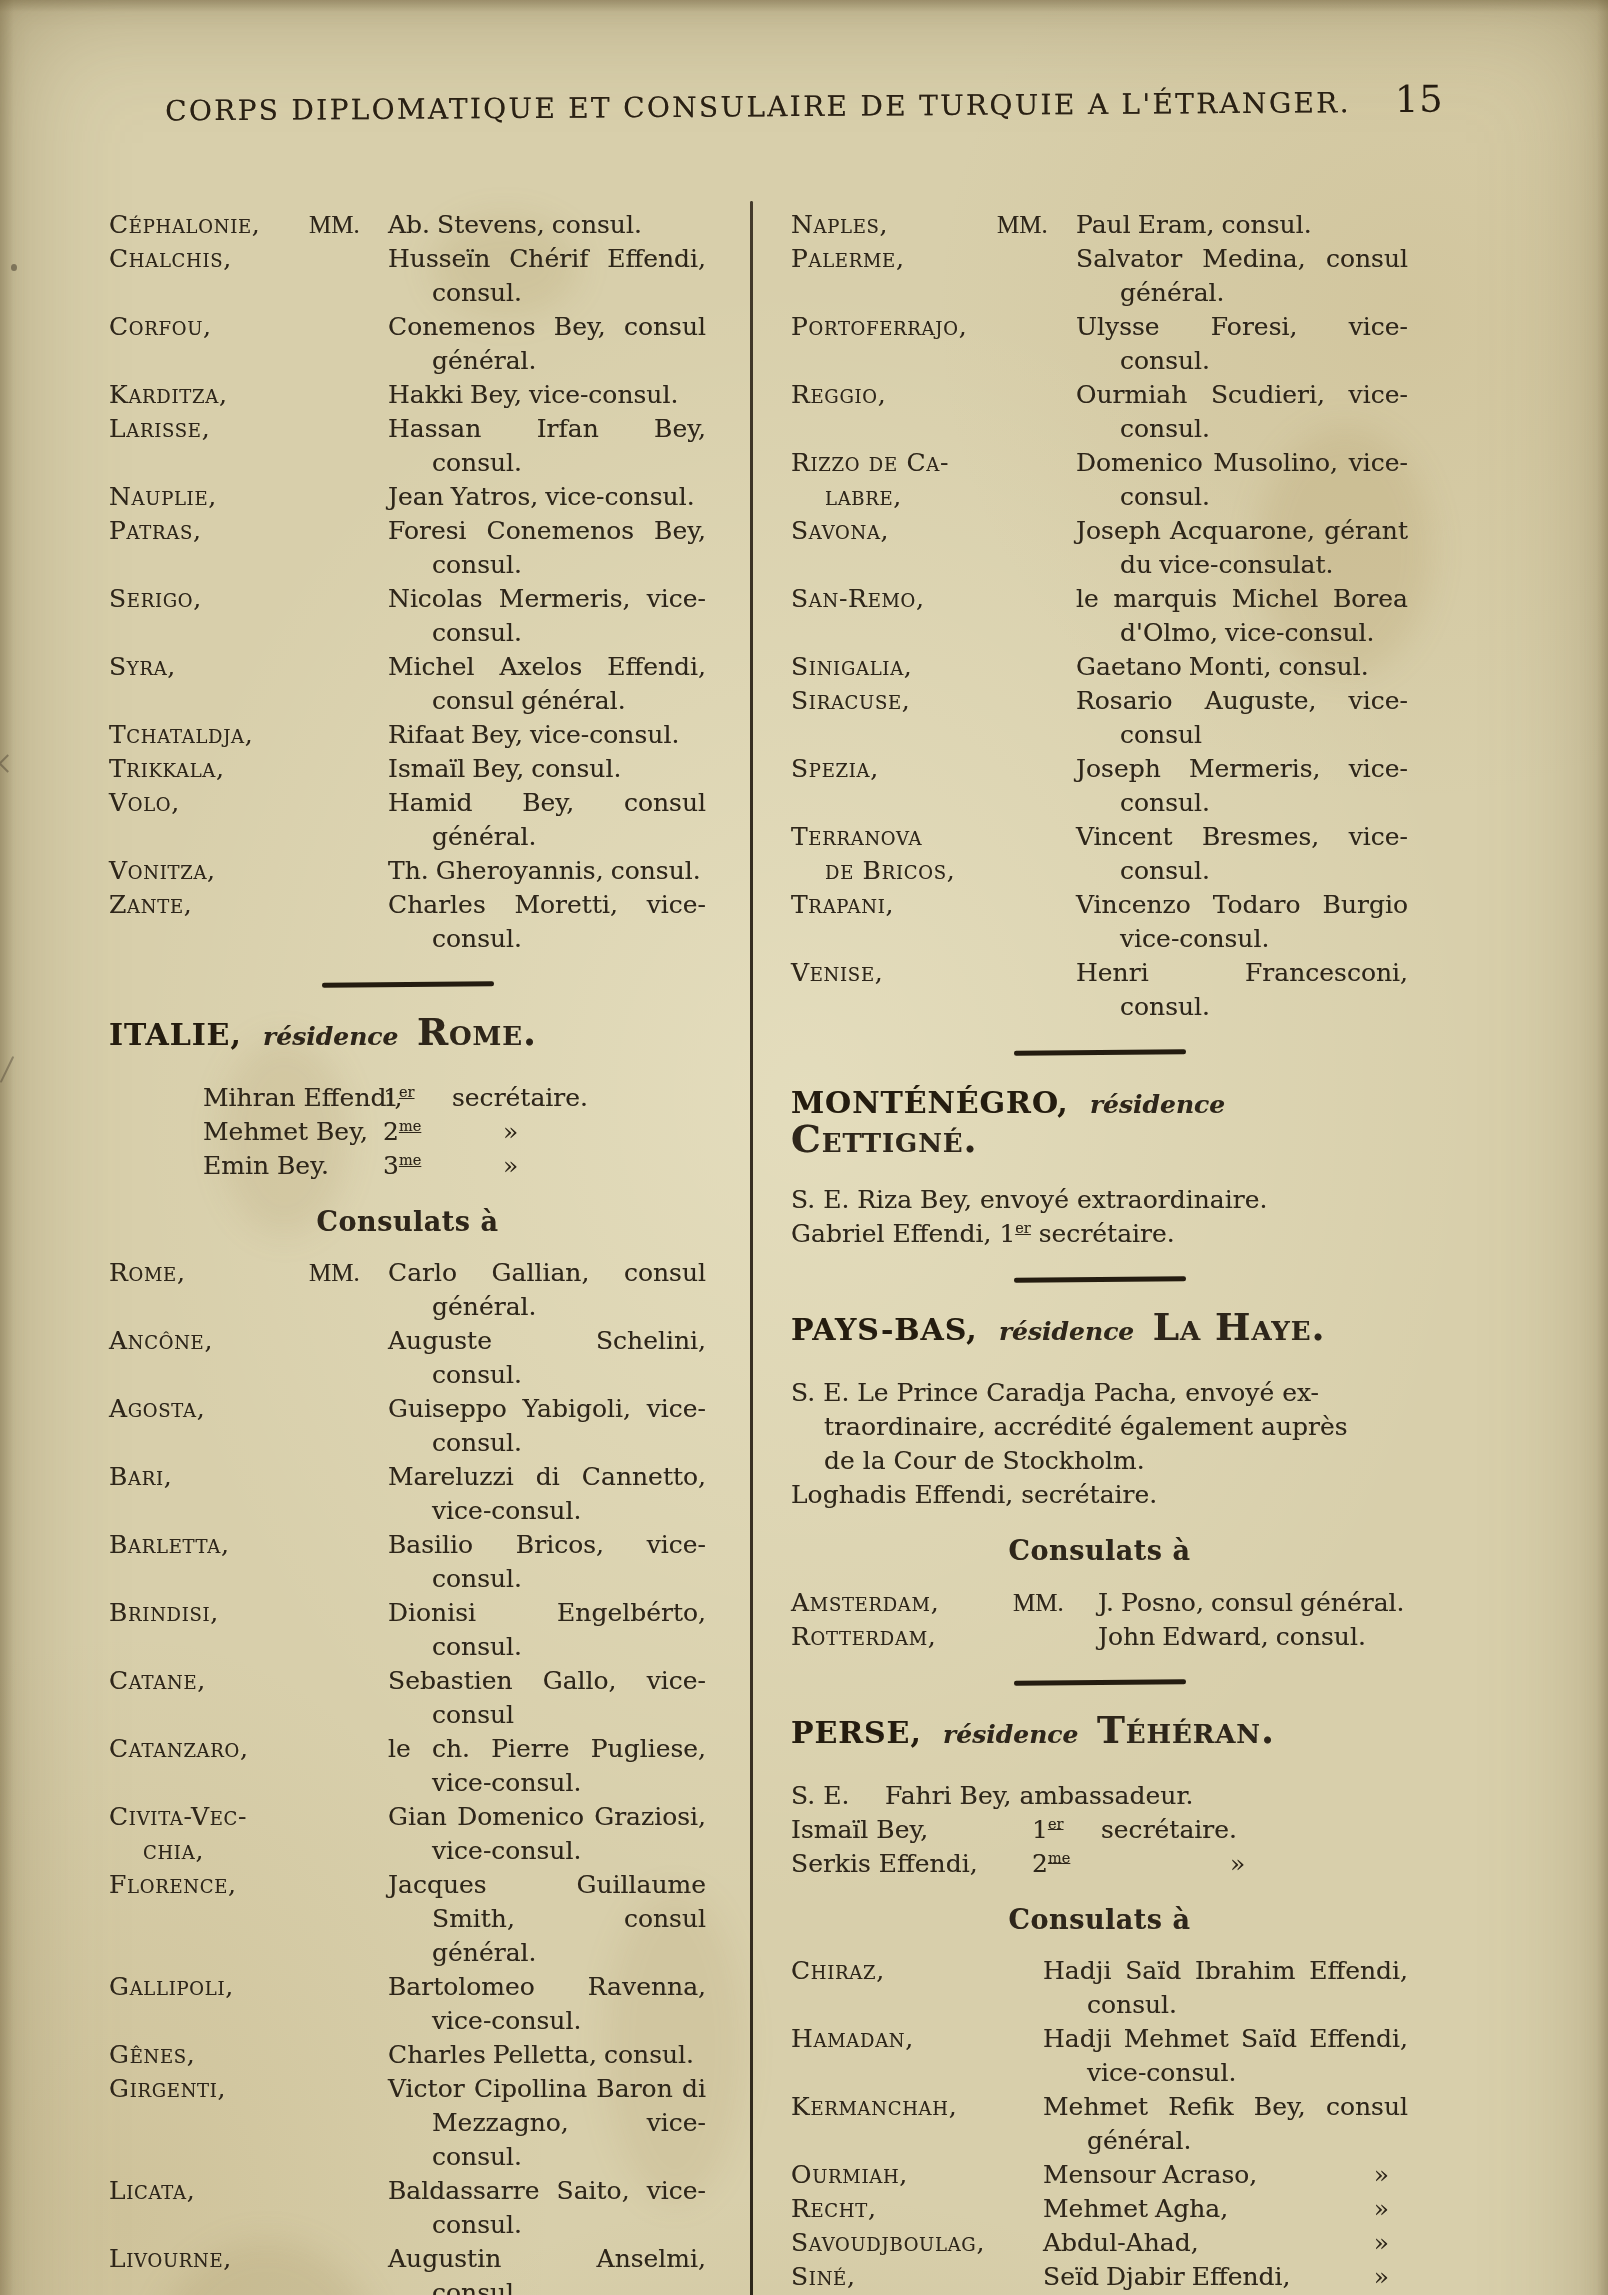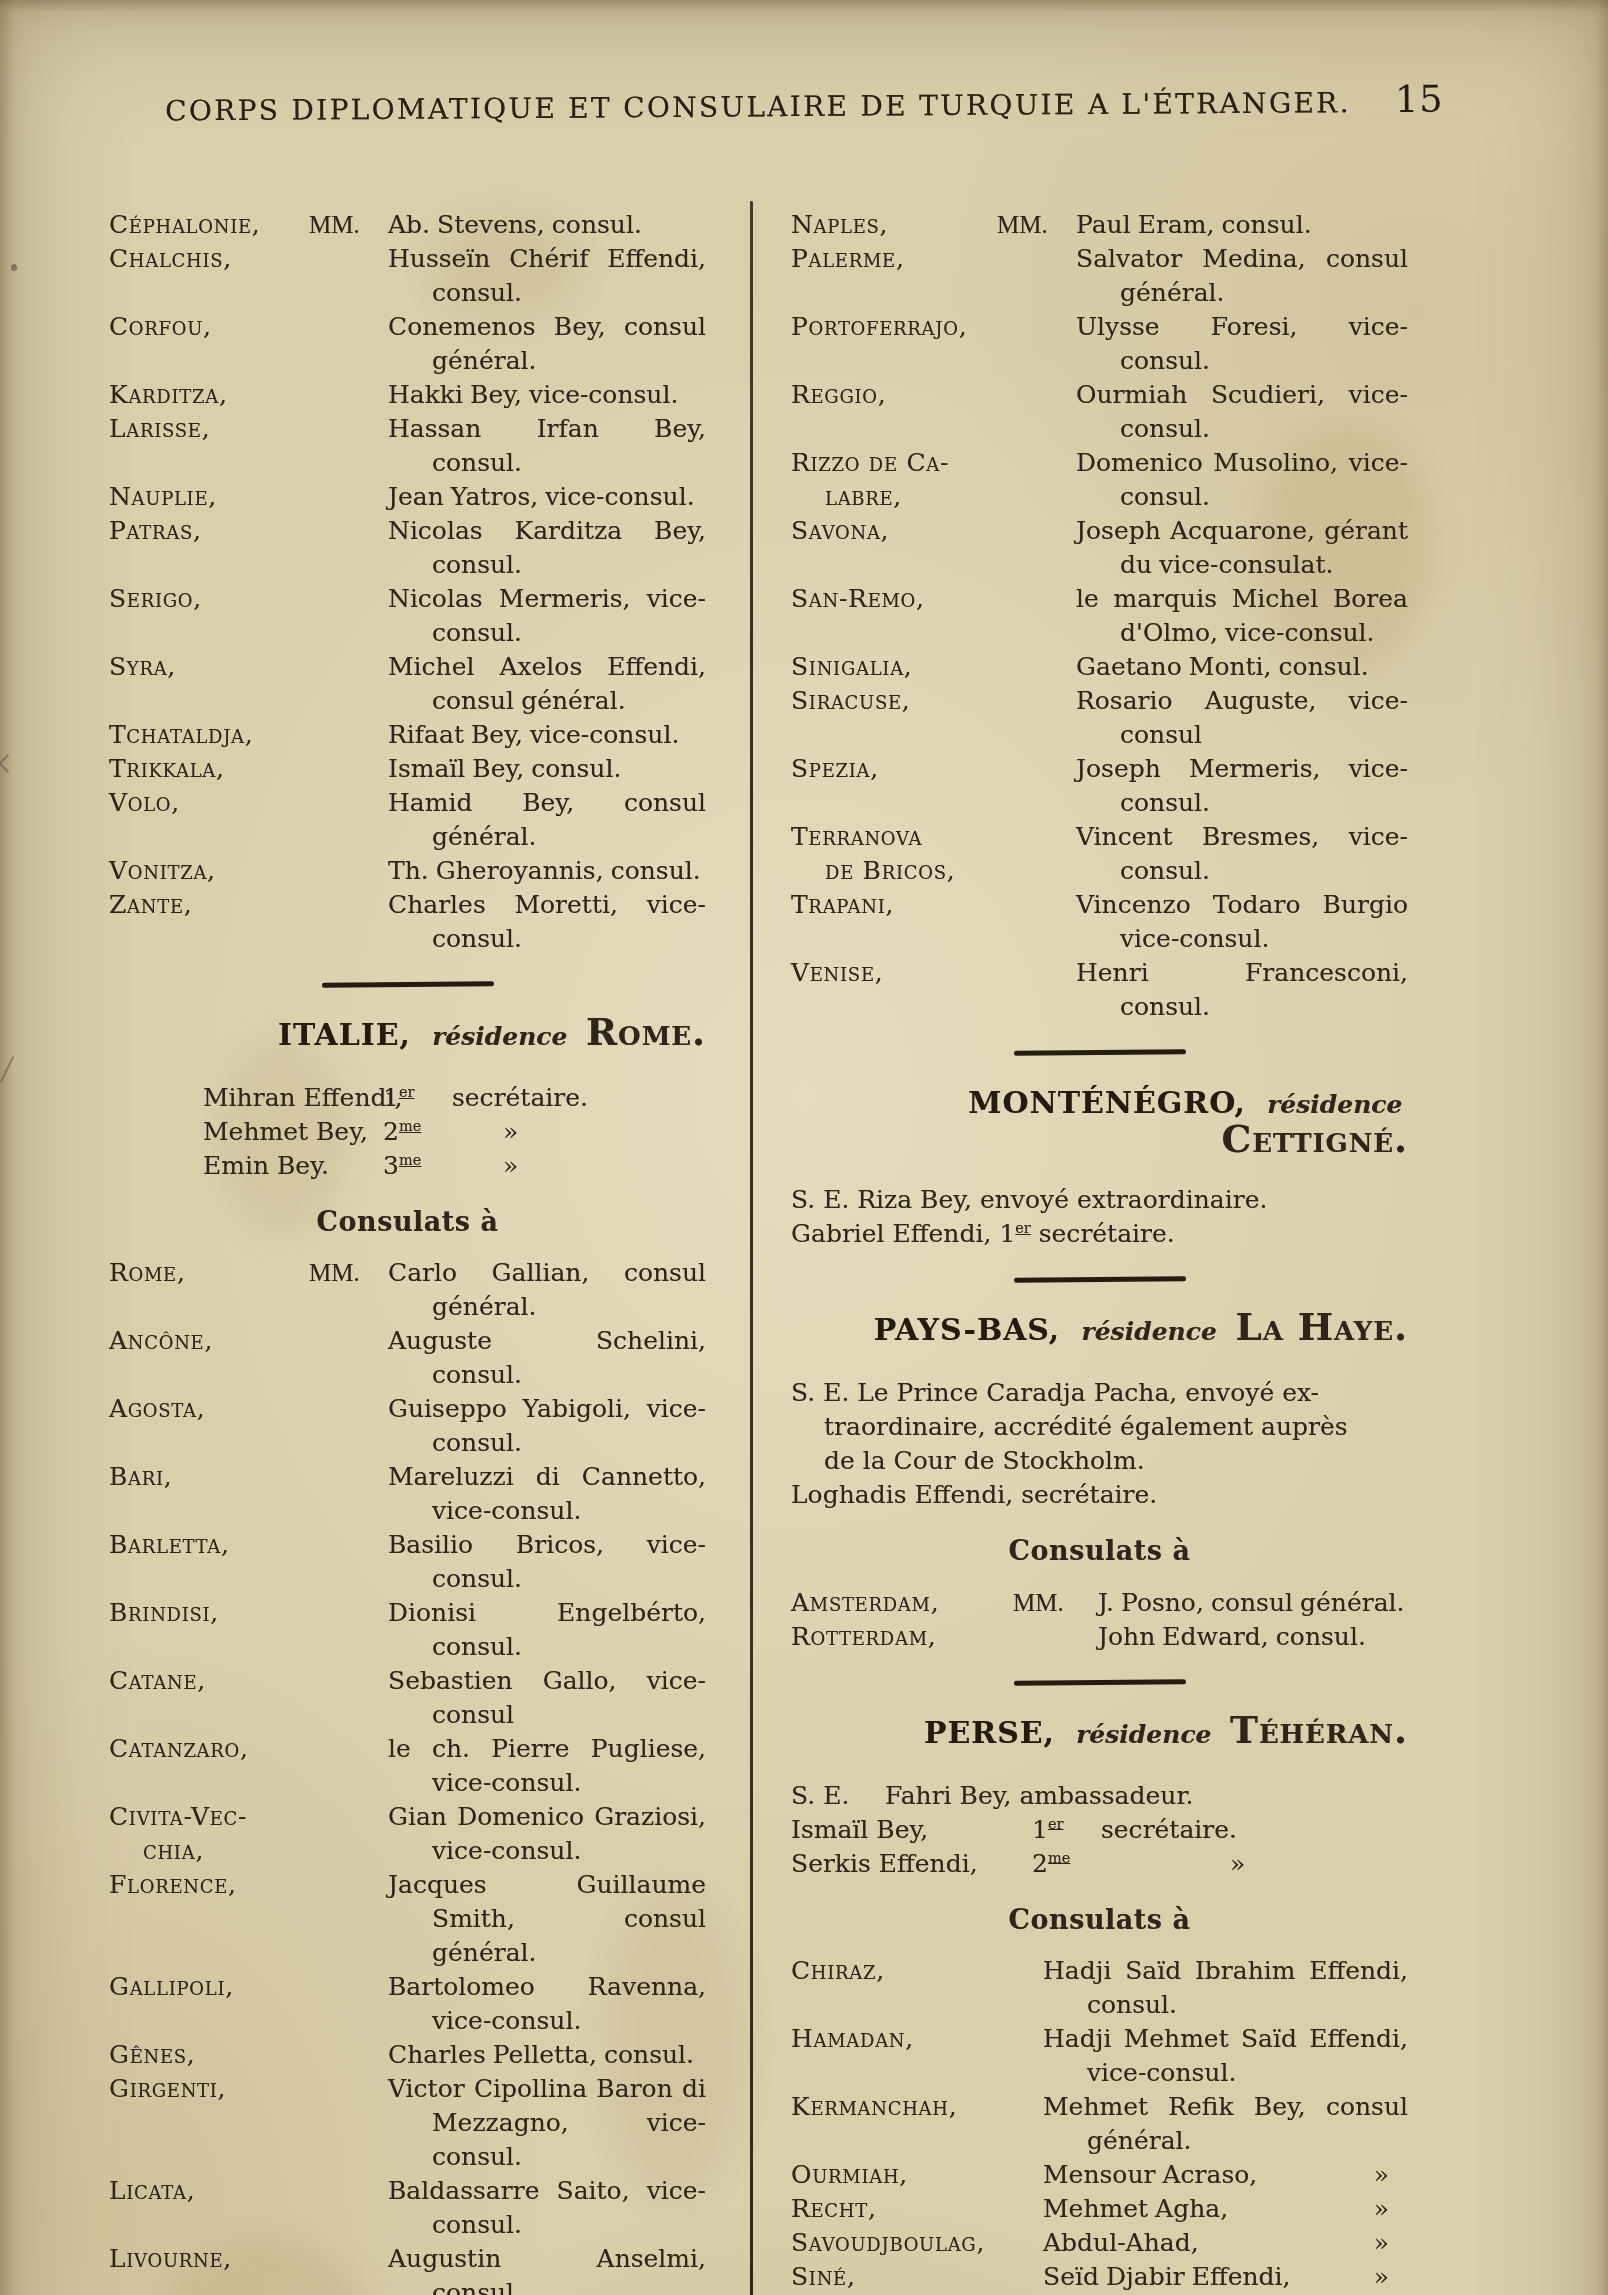--- a/index.html
+++ b/index.html
@@ -63,21 +63,21 @@
     flex: 1 1 auto; position: relative; text-align: justify;
     padding-left: 44px; text-indent: -44px; word-spacing: -0.9px;
   }
   .sfx { position: absolute; right: 19px; top: 0; text-indent: 0; }
   .l-greece, .l-italie { --cw: 200px; --mw: 79px; }
   .l-naples            { --cw: 206px; --mw: 79px; }
   .l-ams               { --cw: 222px; --mw: 85px; }
   .l-perse             { --cw: 252px; --mw: 0px;  }
 
   
-  .country-heading { text-align: right; margin: 0 0 27px; }
+  .country-heading { text-align: left; margin: 0 0 27px; }
   .country-heading .country { font-weight: bold; font-size: 30px; letter-spacing: 0.9px; color: #241c0f; }
   .country-heading .residence { font-style: italic; font-size: 25px; margin: 0 5.5px 0 8.3px; }
   .country-heading .res-city { font-variant: small-caps; letter-spacing: 0.9px; }
 
   .consulats { font-weight: bold; font-size: 27px; text-align: center; margin: 22px 0 17.4px; letter-spacing: 0.5px; }
 
   
   .staff { margin-bottom: 2.8px; }
   .staff-row { white-space: nowrap; }
   .se   { display: inline-block; width: 94px; }
@@ -156,21 +156,21 @@
 
         <div class="entry">
           <div class="city">Nauplie,</div>
           <div class="mm"></div>
           <div class="val"><span>Jean Yatros, vice-consul.</span><span class="sfx"></span></div>
         </div>
 
         <div class="entry">
           <div class="city">Patras,</div>
           <div class="mm"></div>
-          <div class="val"><span>Nicolas Karditza Bey, consul.</span><span class="sfx"></span></div>
+          <div class="val"><span>Foresi Conemenos Bey, consul.</span><span class="sfx"></span></div>
         </div>
 
         <div class="entry">
           <div class="city">Serigo,</div>
           <div class="mm"></div>
           <div class="val"><span>Nicolas Mermeris, vice-consul.</span><span class="sfx"></span></div>
         </div>
 
         <div class="entry">
           <div class="city">Syra,</div>

